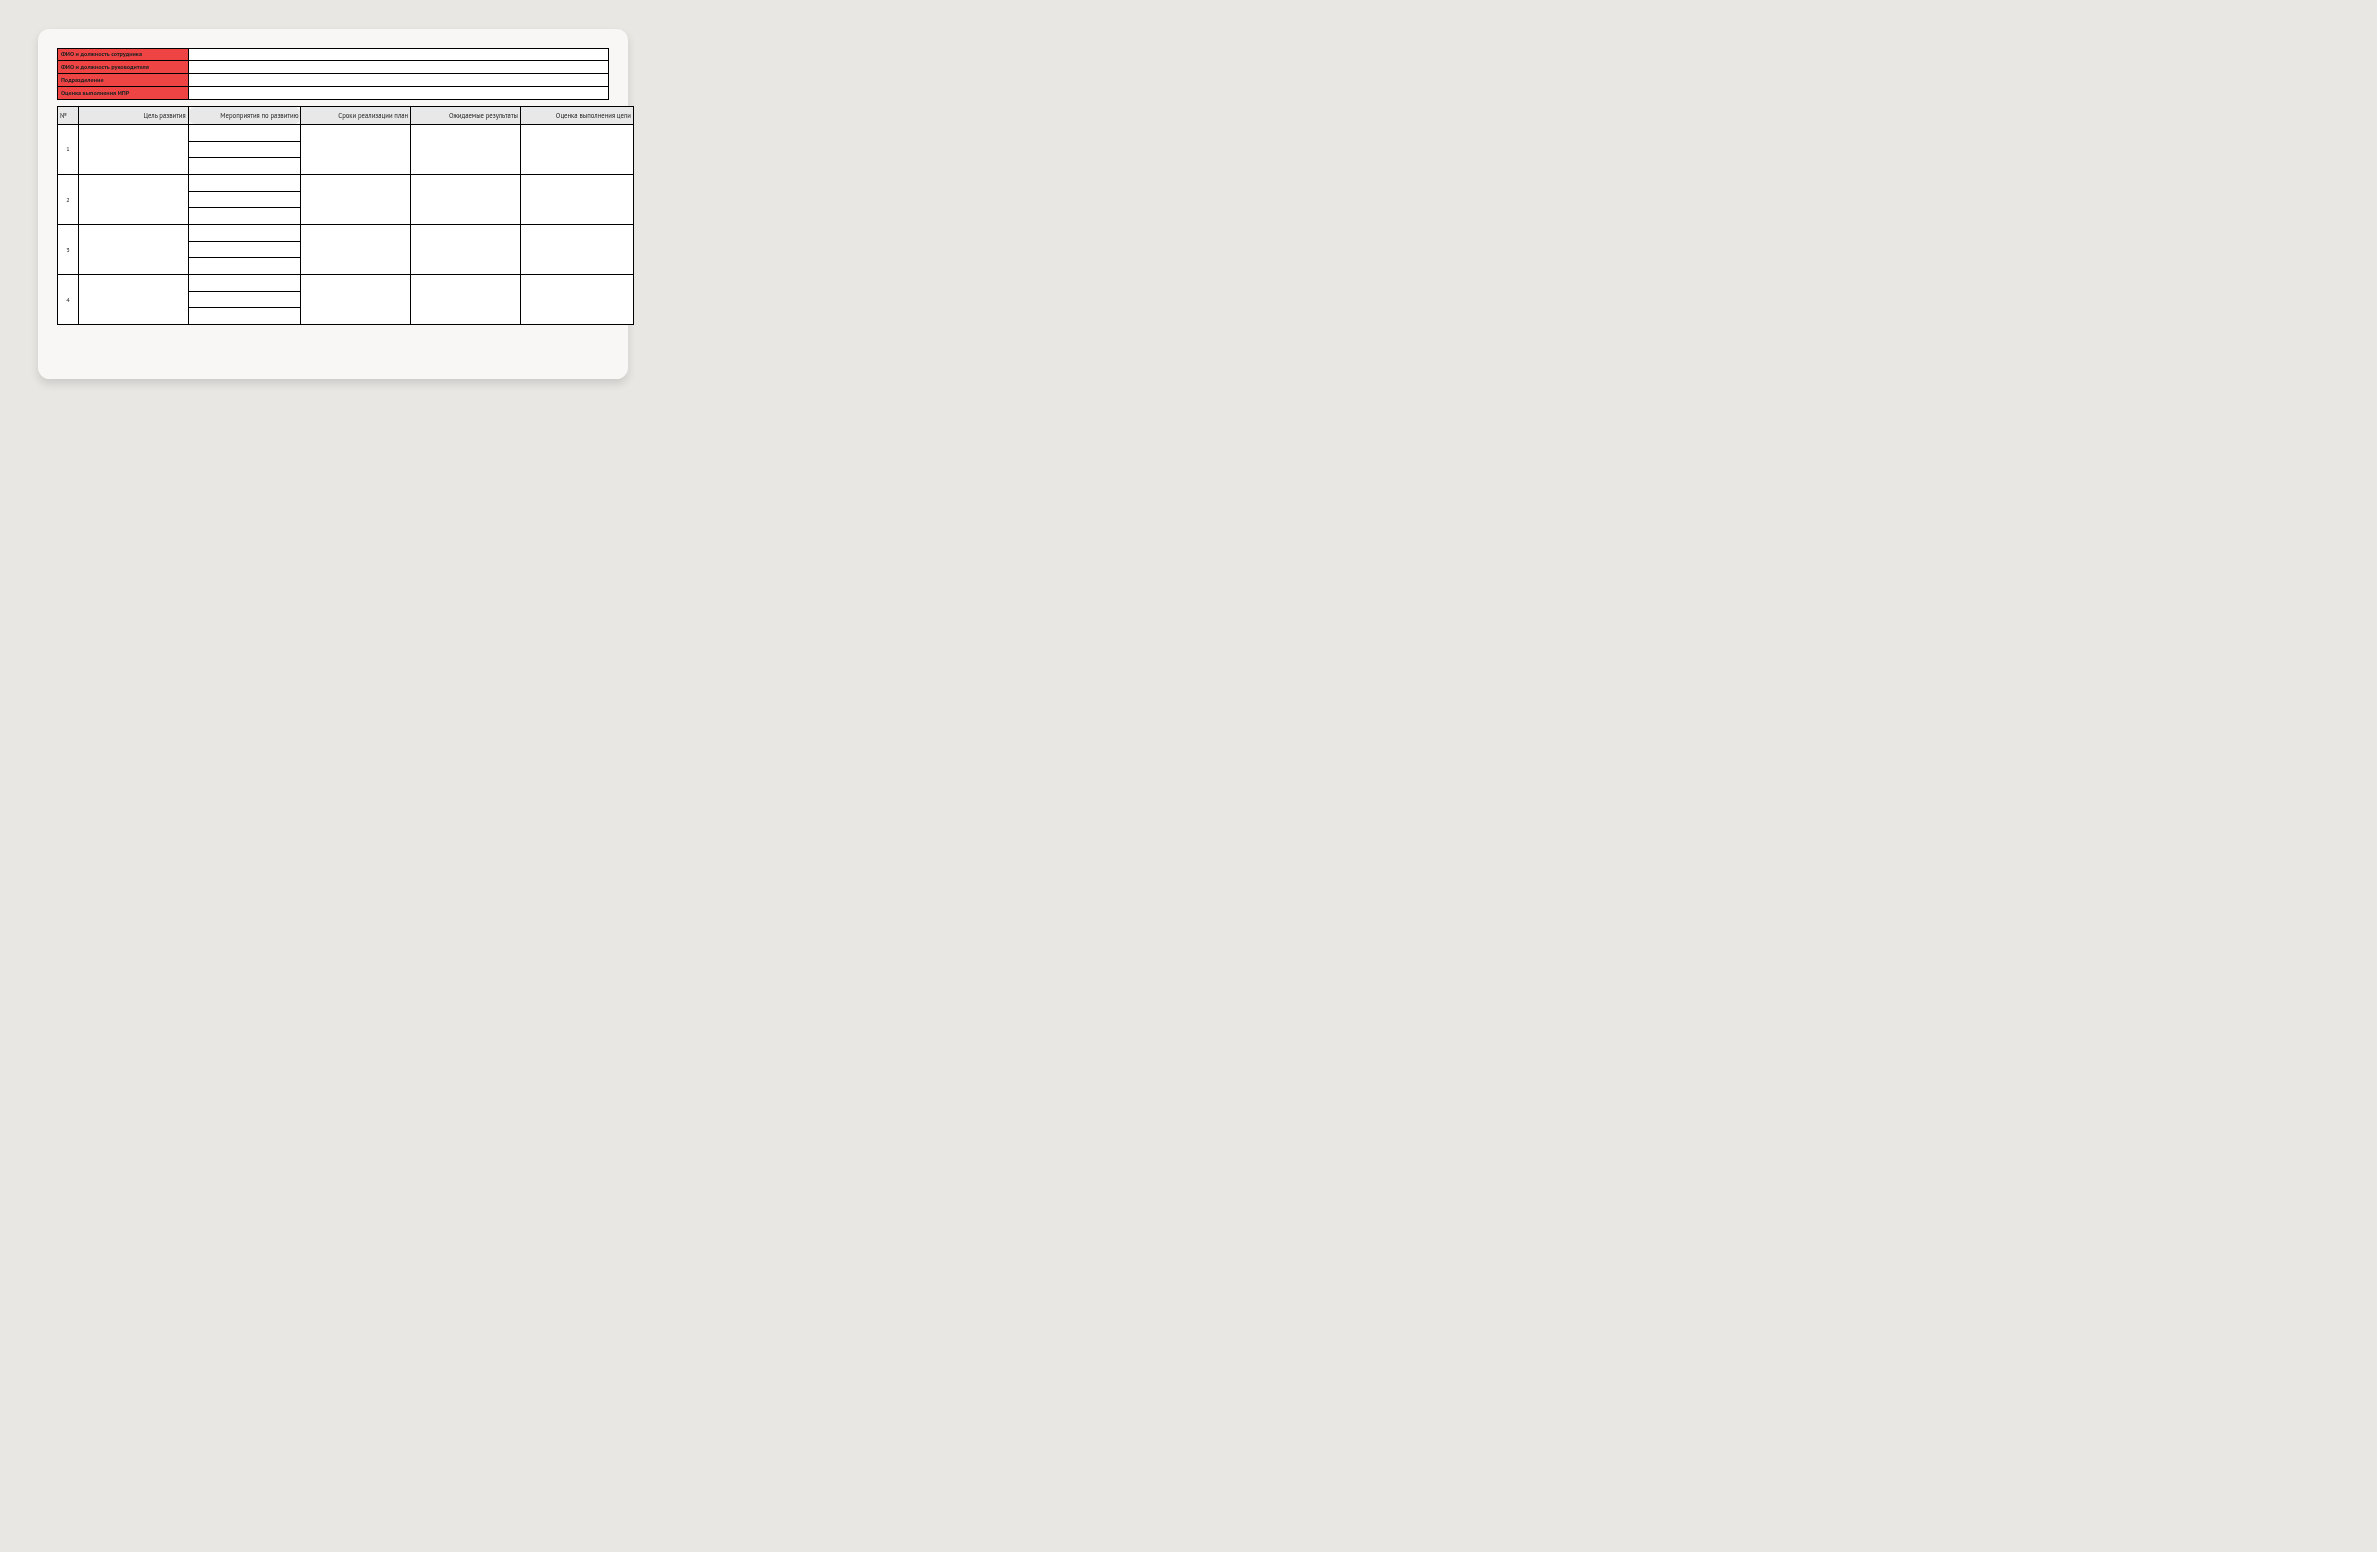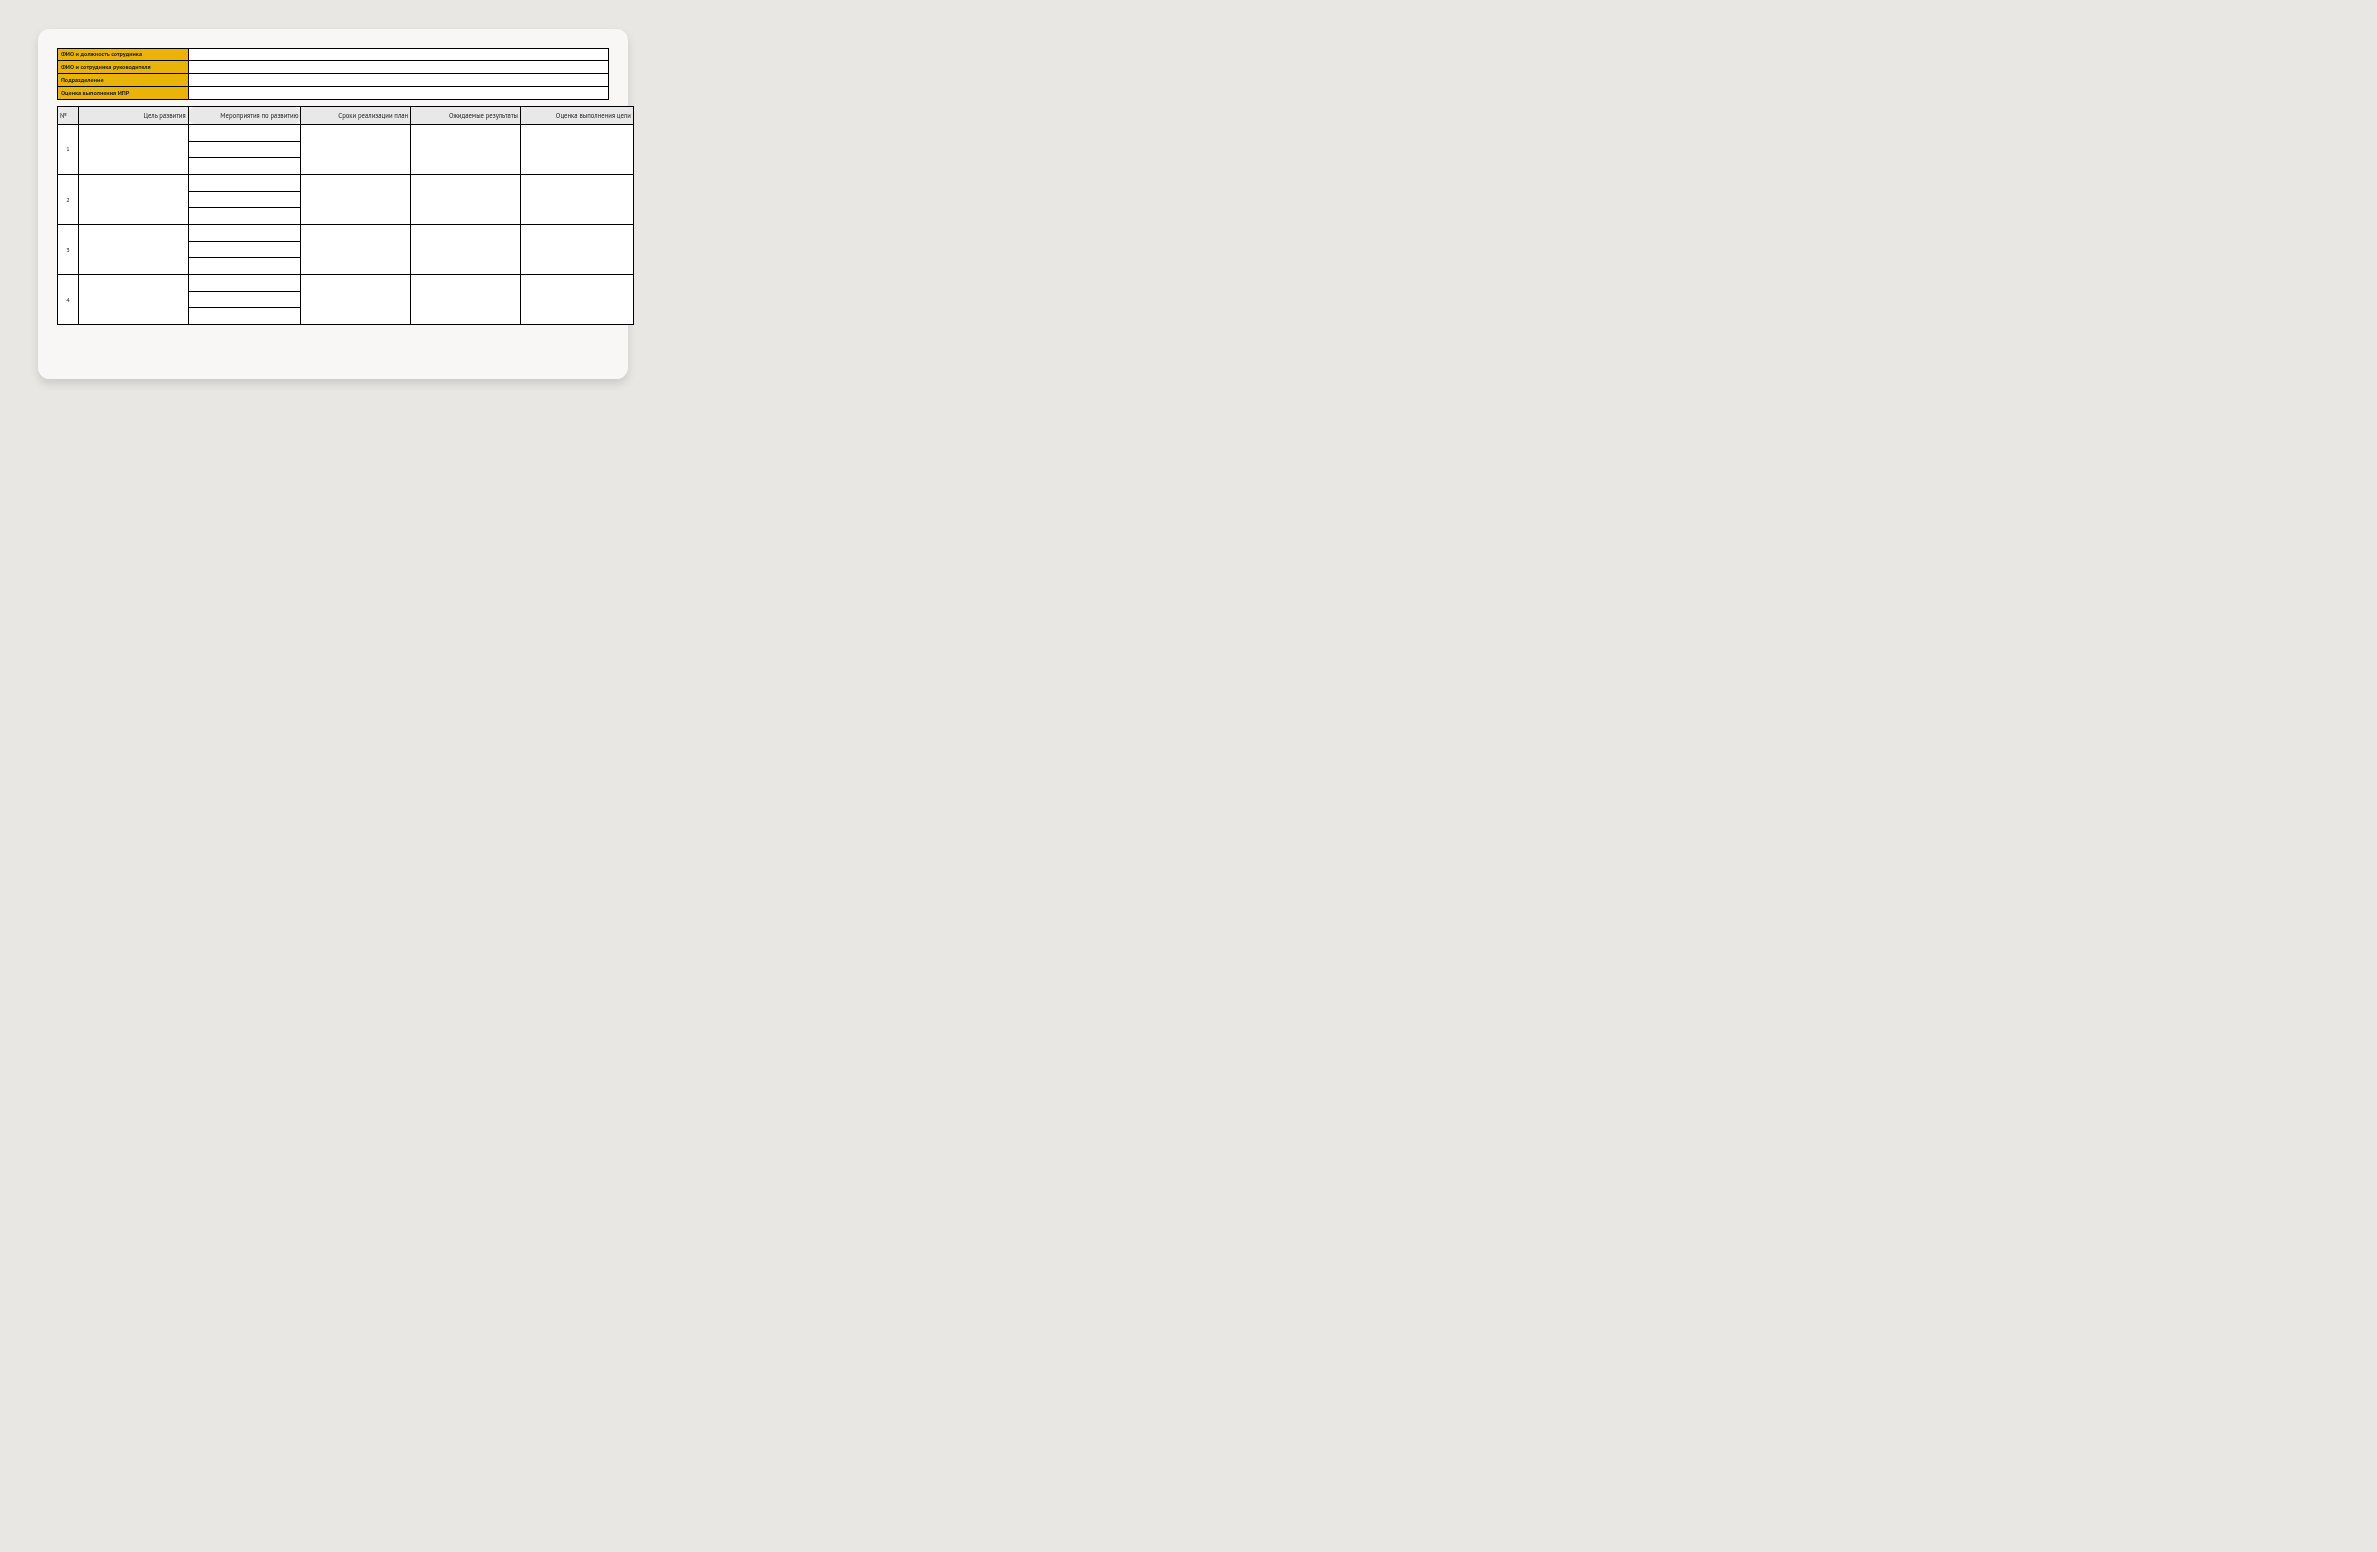--- a/index.html
+++ b/index.html
@@ -36,21 +36,21 @@
   table.header th.title {
     background: #d6e6f2;
     border: 0.5px solid #000;
     font-weight: 400;
     font-size: 9.5px;
     text-align: center;
     padding: 6.7px 0 8.6px 0;
     letter-spacing: 0.1px;
   }
   table.header td.label {
-    background: #eab308;
+    background: #ef4444;
     border: 0.5px solid #000;
     font-weight: 700;
     font-size: 6.2px;
     padding: 1.9px 2.9px;
     width: 124px;
   }
   table.header td.value {
     background: #ffffff;
     border: 0.5px solid #000;
     font-size: 6.2px;
@@ -101,21 +101,21 @@
 <div class="page">
   <div class="card">
 
     <table class="header">
       <tbody>
       <tr>
         <td class="label">ФИО и должность сотрудника</td>
         <td class="value"></td>
       </tr>
       <tr>
-        <td class="label">ФИО и сотрудника руководителя</td>
+        <td class="label">ФИО и должность руководителя</td>
         <td class="value"></td>
       </tr>
       <tr>
         <td class="label">Подразделение</td>
         <td class="value"></td>
       </tr>
       <tr>
         <td class="label">Оценка выполнения ИПР</td>
         <td class="value"></td>
       </tr>

